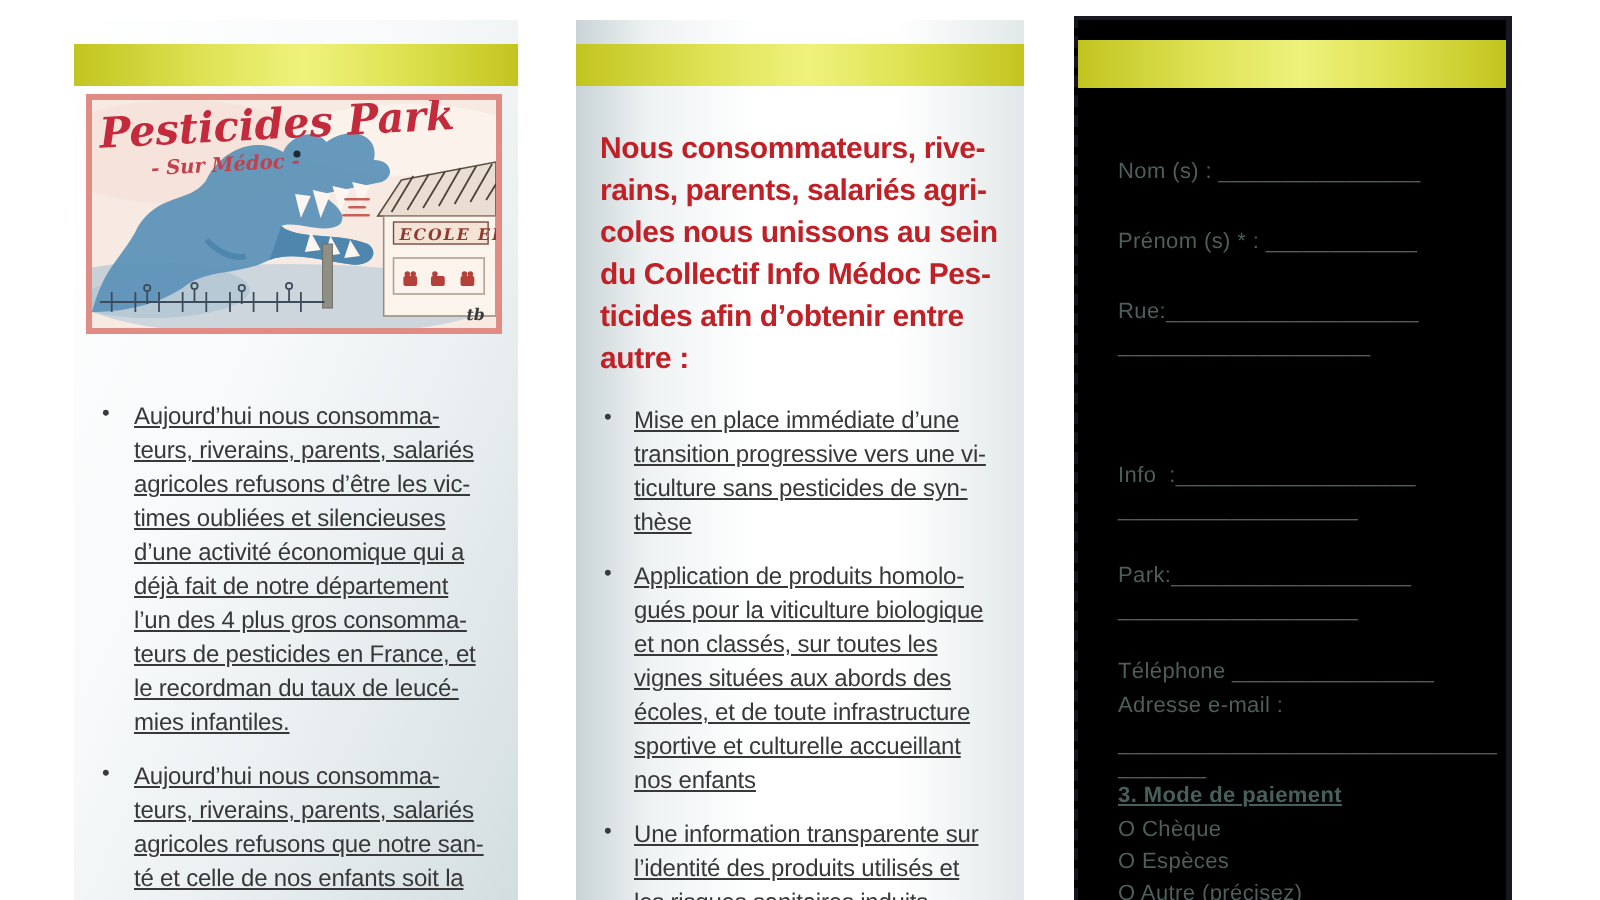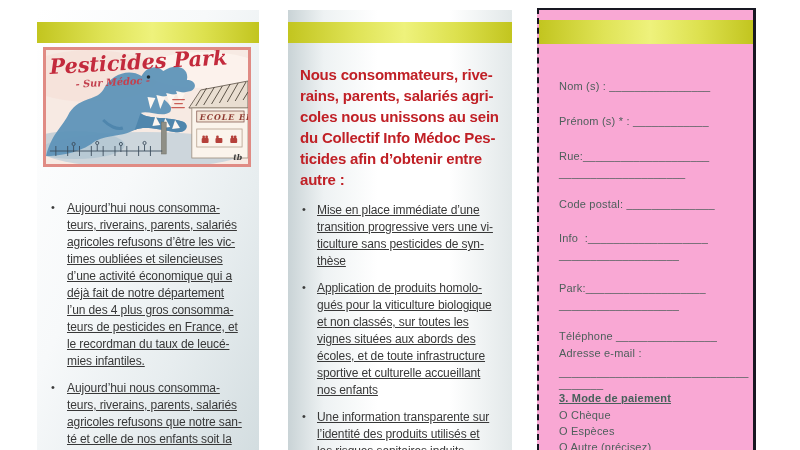--- a/index.html
+++ b/index.html
@@ -38,21 +38,21 @@
   }
   #panel-middle .dot{width:15px;flex:0 0 15px;}
   .red-heading{
     position:absolute;left:12px;top:54px;width:205px;
     white-space:pre-line;color:#c02026;font-weight:bold;
     font-size:15px;line-height:21px;letter-spacing:-0.2px;
   }
   
   #panel-right{
     top:8px;left:537px;width:219px;height:442px;
-    background:#f9a8d4;box-sizing:border-box;
+    background:#000000;box-sizing:border-box;
     border-top:2px solid #181822;border-right:3px solid #181822;
     border-left:2px dashed #15151f;
   }
   #panel-right .ybar{top:10px;height:24px;}
   .frow{
     position:absolute;left:20px;font-size:11px;color:#4d5f5b;
     white-space:pre;letter-spacing:0.2px;
   }
   .frow.pay-head{font-weight:bold;text-decoration:underline;color:#47605b;}
   
@@ -223,21 +223,20 @@
   </div>
 </div>
 
 <div class="panel" id="panel-right">
   <div class="ybar"></div>
 
   <div class="frow" style="top:70px">Nom (s) : ________________</div>
   <div class="frow" style="top:105px">Prénom (s) * : ____________</div>
   <div class="frow" style="top:140px">Rue:____________________</div>
   <div class="frow" style="top:157px">____________________</div>
-  <div class="frow" style="top:188px">Code postal: ______________</div>
   <div class="frow" style="top:222px">Info  :___________________</div>
   <div class="frow" style="top:239px">___________________</div>
   <div class="frow" style="top:272px">Park:___________________</div>
   <div class="frow" style="top:289px">___________________</div>
   <div class="frow" style="top:320px">Téléphone ________________</div>
   <div class="frow" style="top:337px">Adresse e-mail :</div>
   <div class="frow" style="top:356px">______________________________</div>
   <div class="frow" style="top:368px">_______</div>
   <div class="frow pay-head" style="top:382px">3. Mode de paiement</div>
   <div class="frow" style="top:399px">O Chèque</div>

